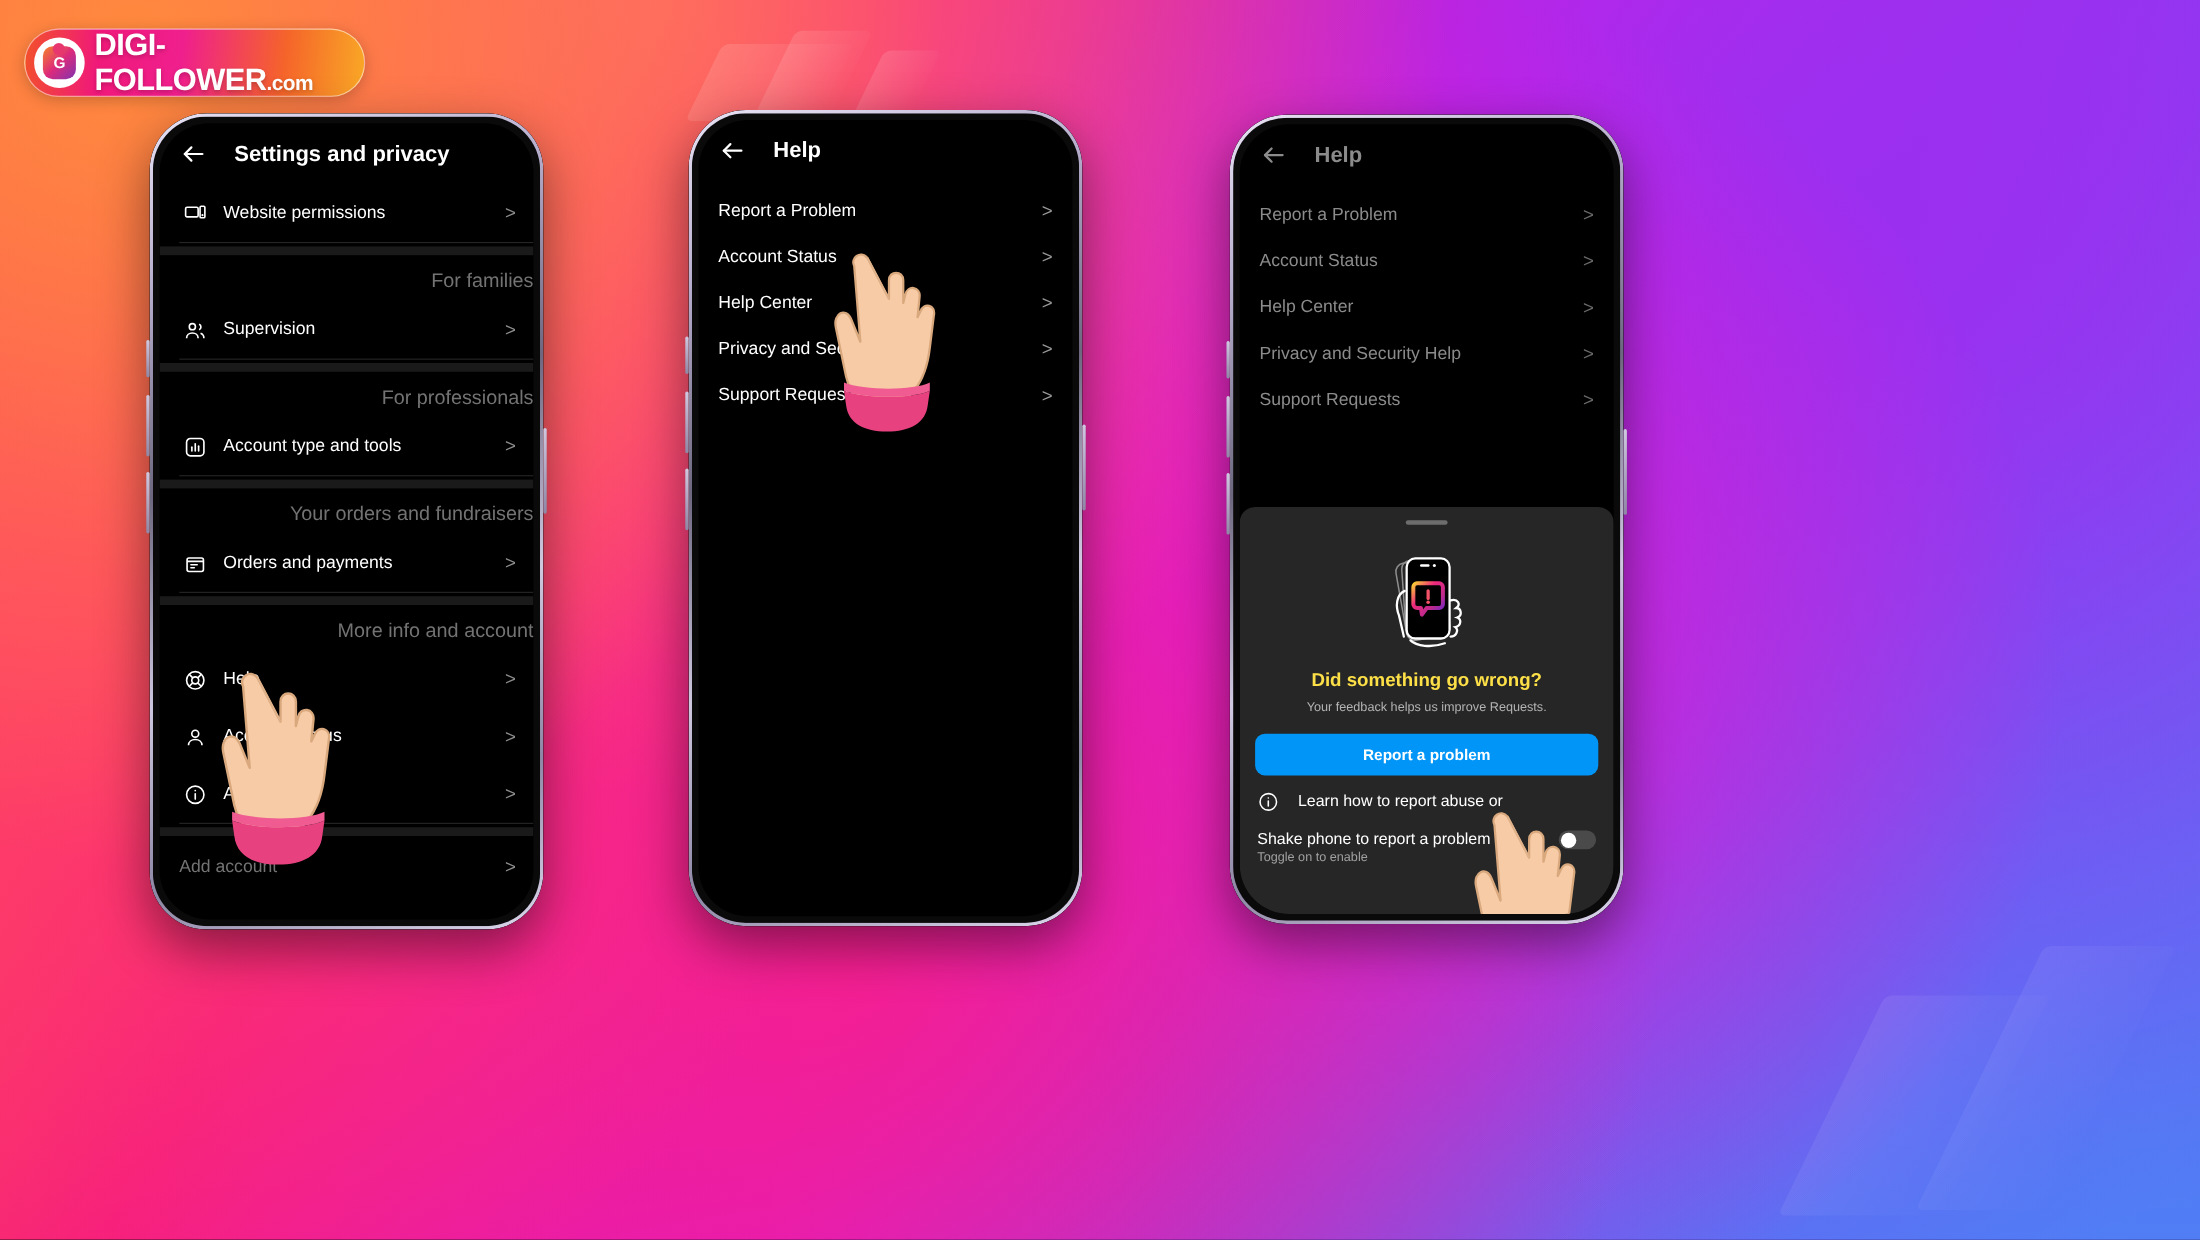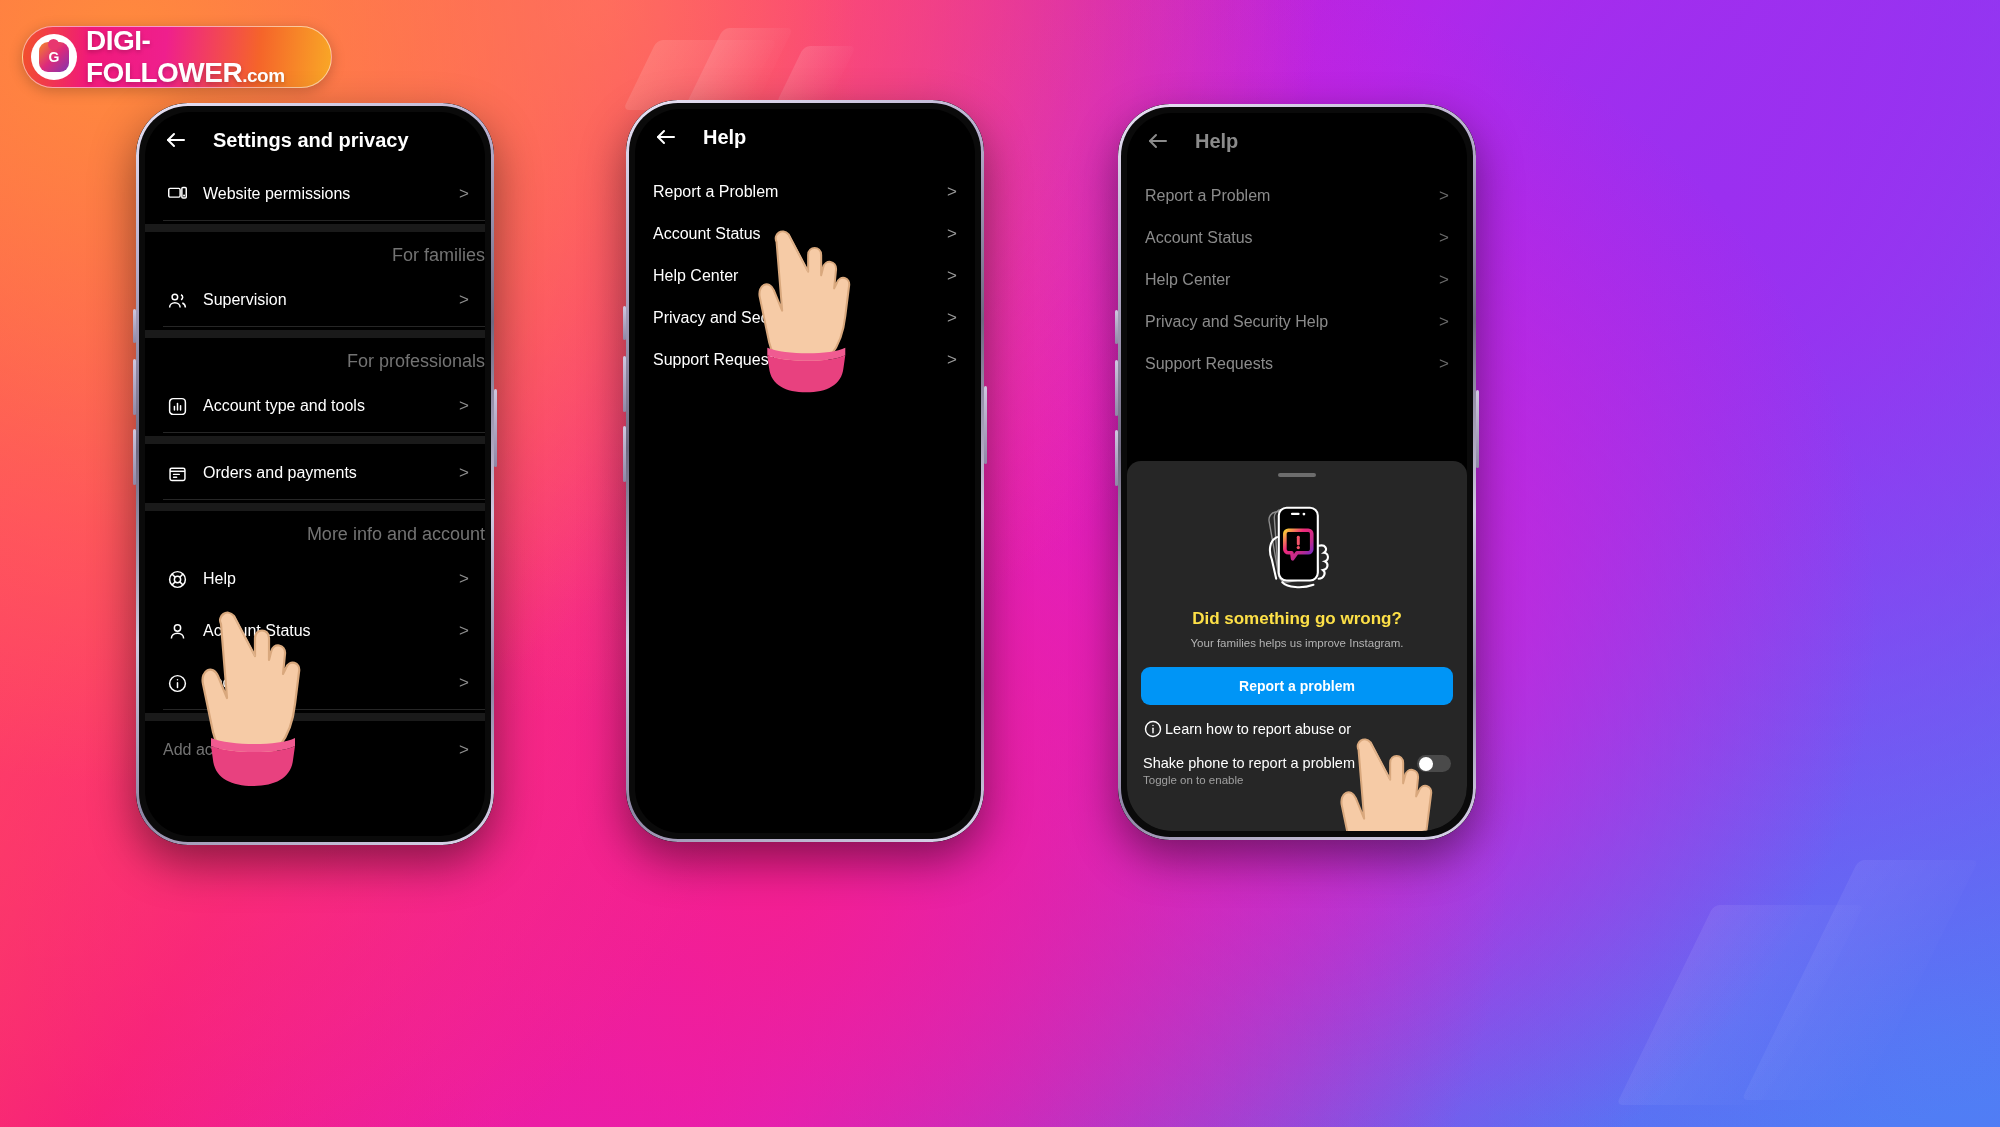--- a/index.html
+++ b/index.html
@@ -143,21 +143,21 @@
   }
   .grabber { width:38px; height:4px; border-radius:3px; background:#6d6d6d; margin:2px auto 0; }
   .sheet-art { display:flex; justify-content:center; margin:22px 0 6px; }
   .sheet-title { color:#fde047; font-size:17px; font-weight:bold; text-align:center; }
   .sheet-sub  { color:#b3b3b3; font-size:11.5px; text-align:center; margin-top:8px; }
   .cta {
     margin:18px 14px 0; height:38px; border-radius:9px;
     background:#0095f6; color:#fff; font-size:14px; font-weight:bold;
     display:flex; align-items:center; justify-content:center; cursor:pointer;
   }
-  .learn { display:flex; align-items:center; gap:2px; padding:14px 16px 0; cursor:pointer; }
+  .learn { display:flex; align-items:center; gap:17px; padding:14px 16px 0; cursor:pointer; }
   .learn svg { width:20px; height:20px; flex:0 0 20px; }
   .learn span { color:#fff; font-size:14.5px; white-space:nowrap; }
   .shake {
     display:flex; align-items:flex-start; justify-content:space-between;
     padding:16px 16px 16px; gap:10px;
   }
   .shake-txt .t1 { color:#fff; font-size:14.5px; white-space:nowrap; }
   .shake-txt .t2 { color:#a0a0a0; font-size:11.5px; margin-top:3px; }
   .toggle { width:34px; height:17px; border-radius:10px; background:#4a4a4a; position:relative; flex:0 0 34px; cursor:pointer; }
   .toggle .knob { position:absolute; top:1.5px; left:1.5px; width:14px; height:14px; border-radius:50%; background:#fff; }
@@ -244,20 +244,21 @@
             <line x1="12" y1="16" x2="12" y2="8.5" stroke-linecap="round"></line>
             <line x1="15.5" y1="16" x2="15.5" y2="11" stroke-linecap="round"></line>
           </svg>
       </span>
       <span class="s-label">Account type and tools</span>
       <span class="s-chev">&gt;</span>
     </div>
     <div class="thin-div"></div>
     <div class="s-sep"></div>
 
+    <div class="s-head">Your orders and fundraisers</div>
     <div class="s-row">
       <span class="s-icon">
         <svg viewBox="0 0 24 24" fill="none" stroke="#fff" stroke-width="1.7">
             <rect x="3.5" y="6" width="17" height="14" rx="2"></rect>
             <line x1="3.5" y1="9.5" x2="20.5" y2="9.5"></line>
             <line x1="7.5" y1="13" x2="14" y2="13" stroke-linecap="round"></line>
             <line x1="7.5" y1="16.2" x2="11" y2="16.2" stroke-linecap="round"></line>
           </svg>
       </span>
       <span class="s-label">Orders and payments</span>
@@ -457,21 +458,21 @@
           </defs>
           <g fill="none" stroke="#fff" stroke-width="2.4" stroke-linecap="round">
             <path d="M32 44 C23 48 22 60 26 70 L31 92"></path>
             <path d="M80 54 C88 52 91 58 86 62 C91 62 93 70 87 72 C92 74 91 81 85 82 C89 85 86 92 80 92"></path>
             <path d="M38 96 C44 102 60 104 74 99"></path>
           </g>
         </svg>
       </div>
 
       <div class="sheet-title">Did something go wrong?</div>
-      <div class="sheet-sub">Your families helps us improve Instagram.</div>
+      <div class="sheet-sub">Your feedback helps us improve Requests.</div>
 
       <div class="cta">
         <span>Report a problem</span>
       </div>
 
       <div class="learn">
         <svg viewBox="0 0 24 24" fill="none" stroke="#fff" stroke-width="1.7">
           <circle cx="12" cy="12" r="9"></circle>
             <line x1="12" y1="11" x2="12" y2="16.5" stroke-linecap="round"></line>
             <circle cx="12" cy="7.7" r="0.9" fill="#fff" stroke="none"></circle>

